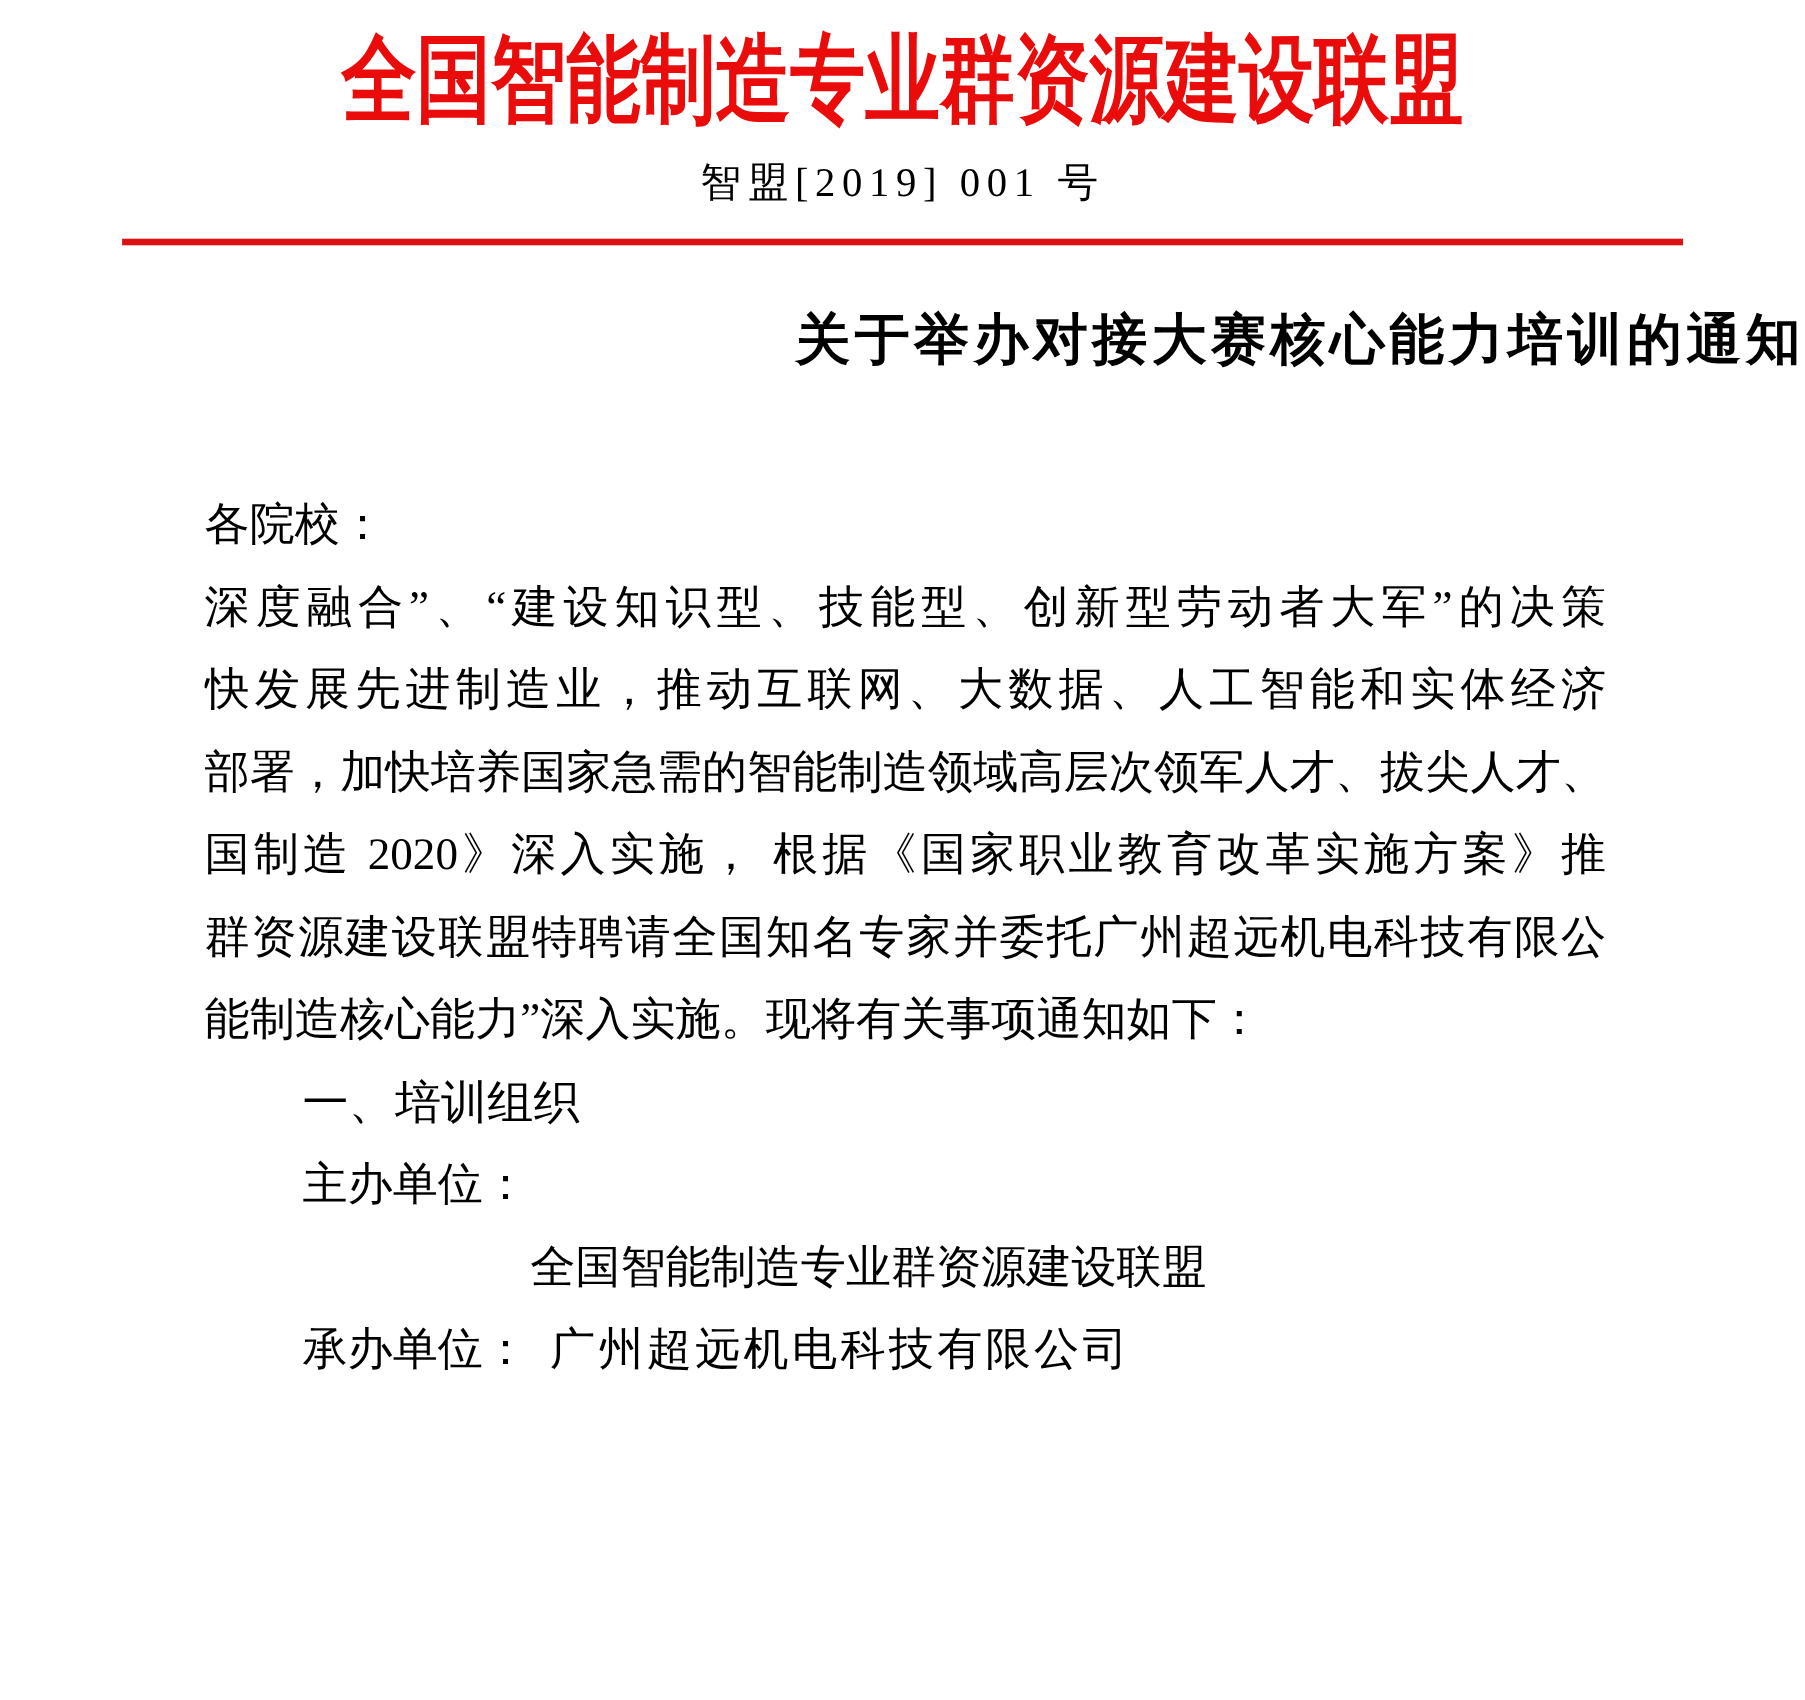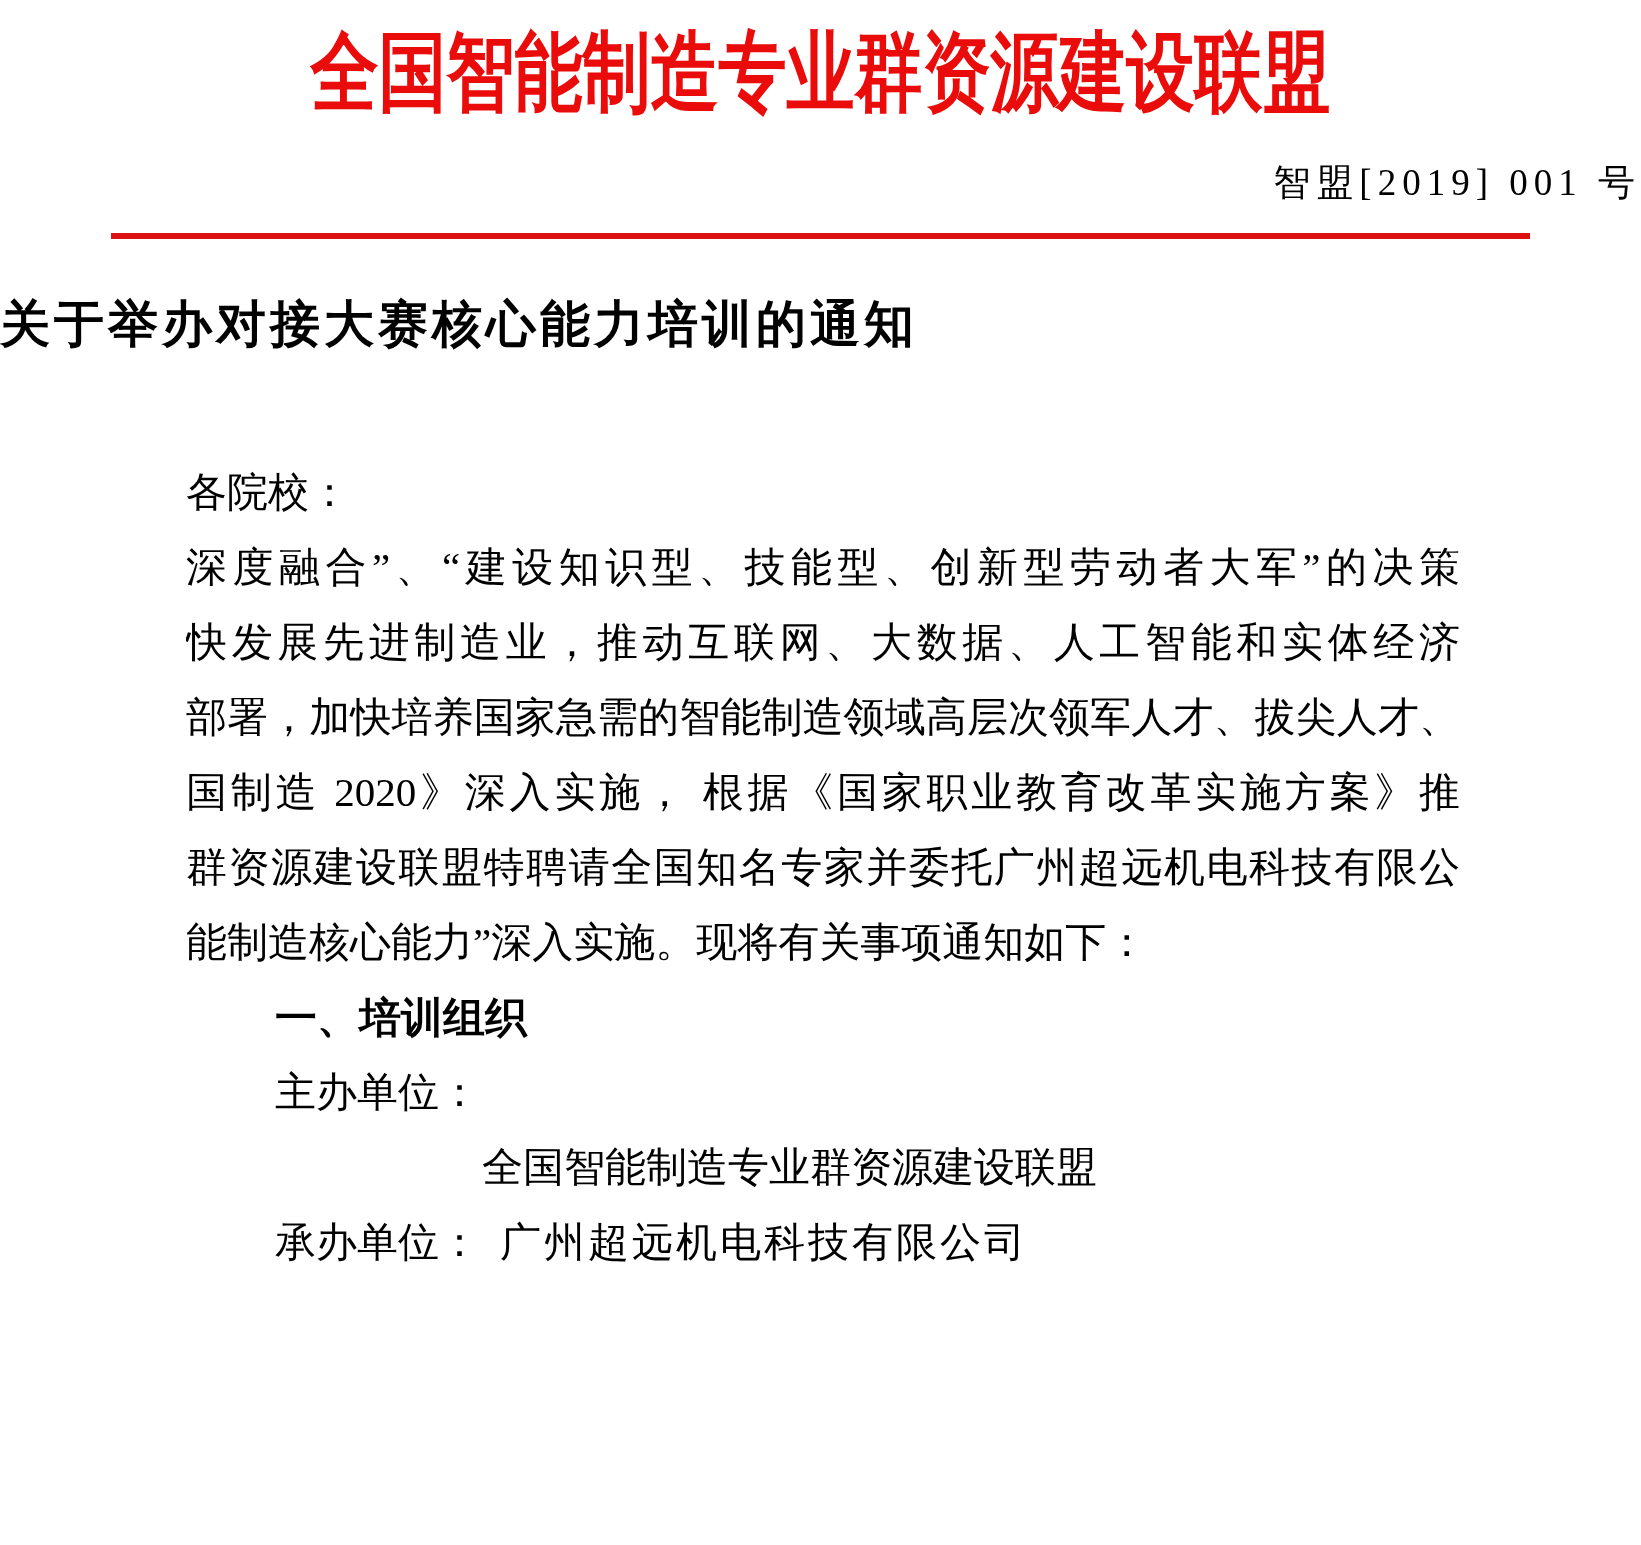--- a/index.html
+++ b/index.html
@@ -20,36 +20,36 @@
     display: inline-block;
     font-size: 68px; line-height: 74px;
     font-weight: bold;
     color: var(--red);
     white-space: nowrap;
     transform: scaleY(1.28);
     transform-origin: center top;
     font-family: "Liberation Serif", serif;
   }
   .doc-number {
-    text-align: right;
-    margin-top: 40px;
+    text-align: center;
+    margin-top: 24px;
     font-size: 37px; line-height: 46px;
     letter-spacing: 6px;
     font-family: "Liberation Serif", serif;
   }
   .red-rule {
     height: 6px;
     background: var(--rule-red);
     margin: 27px 111px 0 111px;
   }
 
   
   .doc-title {
     margin: 57px 0 0 0;
-    text-align: left;
+    text-align: right;
     font-size: 50px; line-height: 56px;
     font-weight: bold;
     letter-spacing: 4px;
     font-family: "Liberation Sans", sans-serif;
   }
 
   
   .body-block { margin: 103px 181px 0 186px;  }
   .bline {
     font-size: 41px;
@@ -60,21 +60,21 @@
   .jline {
     white-space: normal;
     text-align: justify;
     text-align-last: justify;
     overflow: hidden;
   }
   .first-indent { text-indent: 84px; }
   .indent2 { padding-left: 89px; }
   .section-heading {
     font-family: "Liberation Sans", sans-serif;
-    font-weight: bold;
+    font-weight: normal;
     font-size: 42px;
     margin: 0;
   }
   .host-name-line { padding-left: 296px; }
   .org-name { margin-left: 20px; letter-spacing: 3px; }
 </style>
 </head>
 <body style="background: rgb(255, 255, 255);">
 
 <div class="page">

